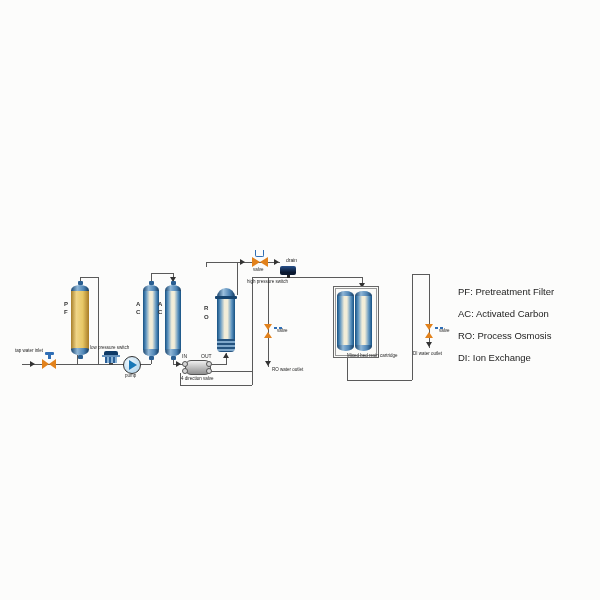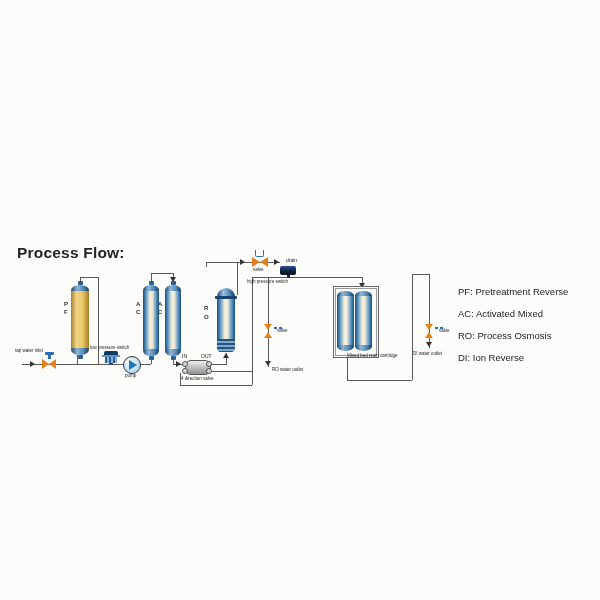--- a/index.html
+++ b/index.html
@@ -62,21 +62,20 @@
   .port{position:absolute;width:4px;height:4px;border:1px solid #555;border-radius:50%;background:#d6d6d6;}
   
   .mbbox{position:absolute;left:333px;top:286px;width:44px;height:70px;border:1px solid #666;background:#fbfbf8;}
   .mbbox .inner{position:absolute;left:1px;top:1px;right:1px;bottom:1px;border:1px solid #999;}
 </style>
 </head>
 <body>
 
 <div id="canvas">
 
-  <div class="lbl title" style="left:17px;top:244px;">Process Flow:</div>
 
   <div class="pipe ph" style="left:22px;top:364px;width:129px;"></div>
   <div class="pipe ph" style="left:80px;top:277px;width:18px;"></div>
   <div class="pipe ph" style="left:151px;top:273px;width:22px;"></div>
   <div class="pipe ph" style="left:173px;top:364px;width:12px;"></div>
   <div class="pipe ph" style="left:210px;top:364px;width:17px;"></div>
   <div class="pipe ph" style="left:206px;top:262px;width:74px;"></div>
   <div class="pipe ph" style="left:252px;top:277px;width:110px;"></div>
   <div class="pipe ph" style="left:210px;top:371px;width:42px;"></div>
   <div class="pipe ph" style="left:180px;top:385px;width:72px;"></div>
@@ -221,18 +220,18 @@
   <div class="lbl t45" style="left:181px;top:377px;">4 direction valve</div>
   <div class="lbl t45" style="left:253px;top:268px;">valve</div>
   <div class="lbl t5" style="left:286px;top:258px;">drain</div>
   <div class="lbl t45" style="left:247px;top:280px;">high pressure switch</div>
   <div class="lbl t45" style="left:277px;top:329px;">valve</div>
   <div class="lbl t45" style="left:272px;top:368px;">RO water outlet</div>
   <div class="lbl t45" style="left:347px;top:354px;">Mixed bed resin cartridge</div>
   <div class="lbl t45" style="left:439px;top:329px;">valve</div>
   <div class="lbl t45" style="left:413px;top:352px;">DI water outlet</div>
 
-  <div class="lbl legend-line" style="left:458px;top:287px;">PF: Pretreatment Reverse</div>
-  <div class="lbl legend-line" style="left:458px;top:309px;">AC: Activated Mixed</div>
+  <div class="lbl legend-line" style="left:458px;top:287px;">PF: Pretreatment Filter</div>
+  <div class="lbl legend-line" style="left:458px;top:309px;">AC: Activated Carbon</div>
   <div class="lbl legend-line" style="left:458px;top:331px;">RO: Process Osmosis</div>
-  <div class="lbl legend-line" style="left:458px;top:353px;">DI: Ion Reverse</div>
+  <div class="lbl legend-line" style="left:458px;top:353px;">DI: Ion Exchange</div>
 
 </div>
 
 </body></html>

